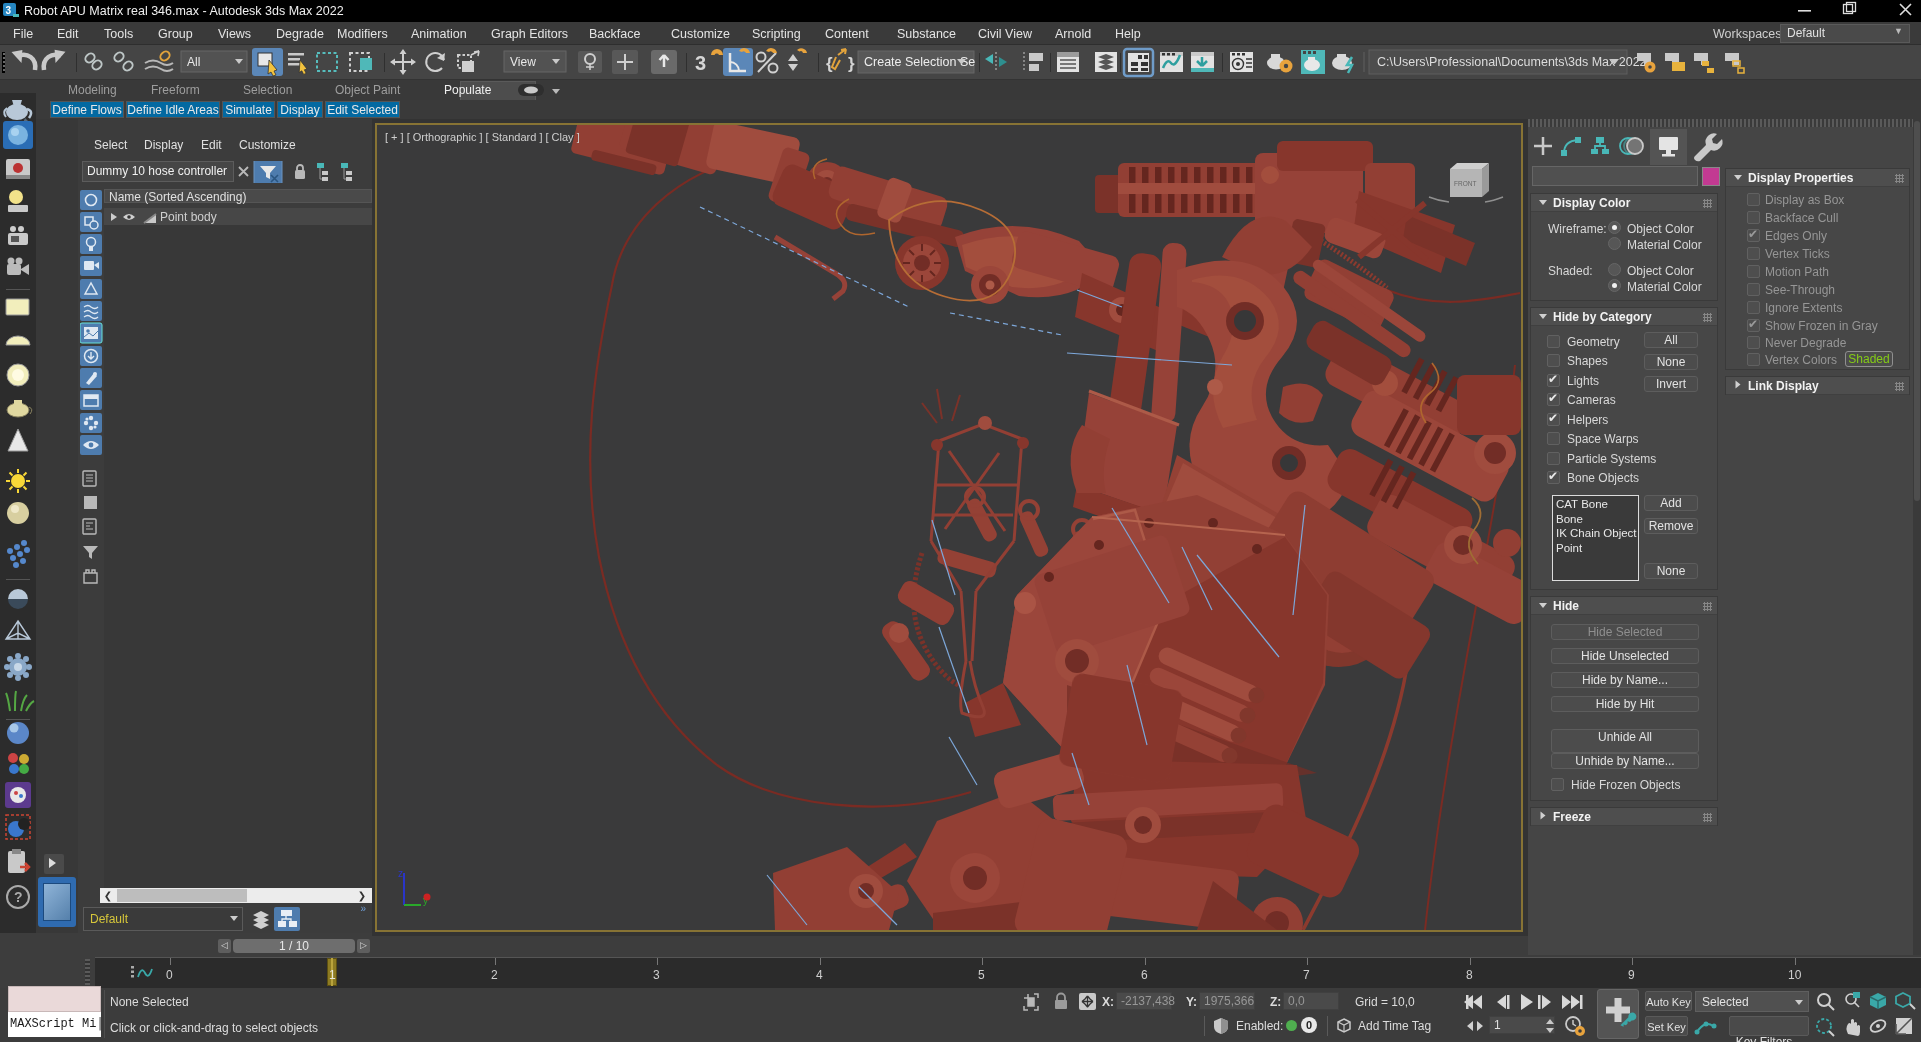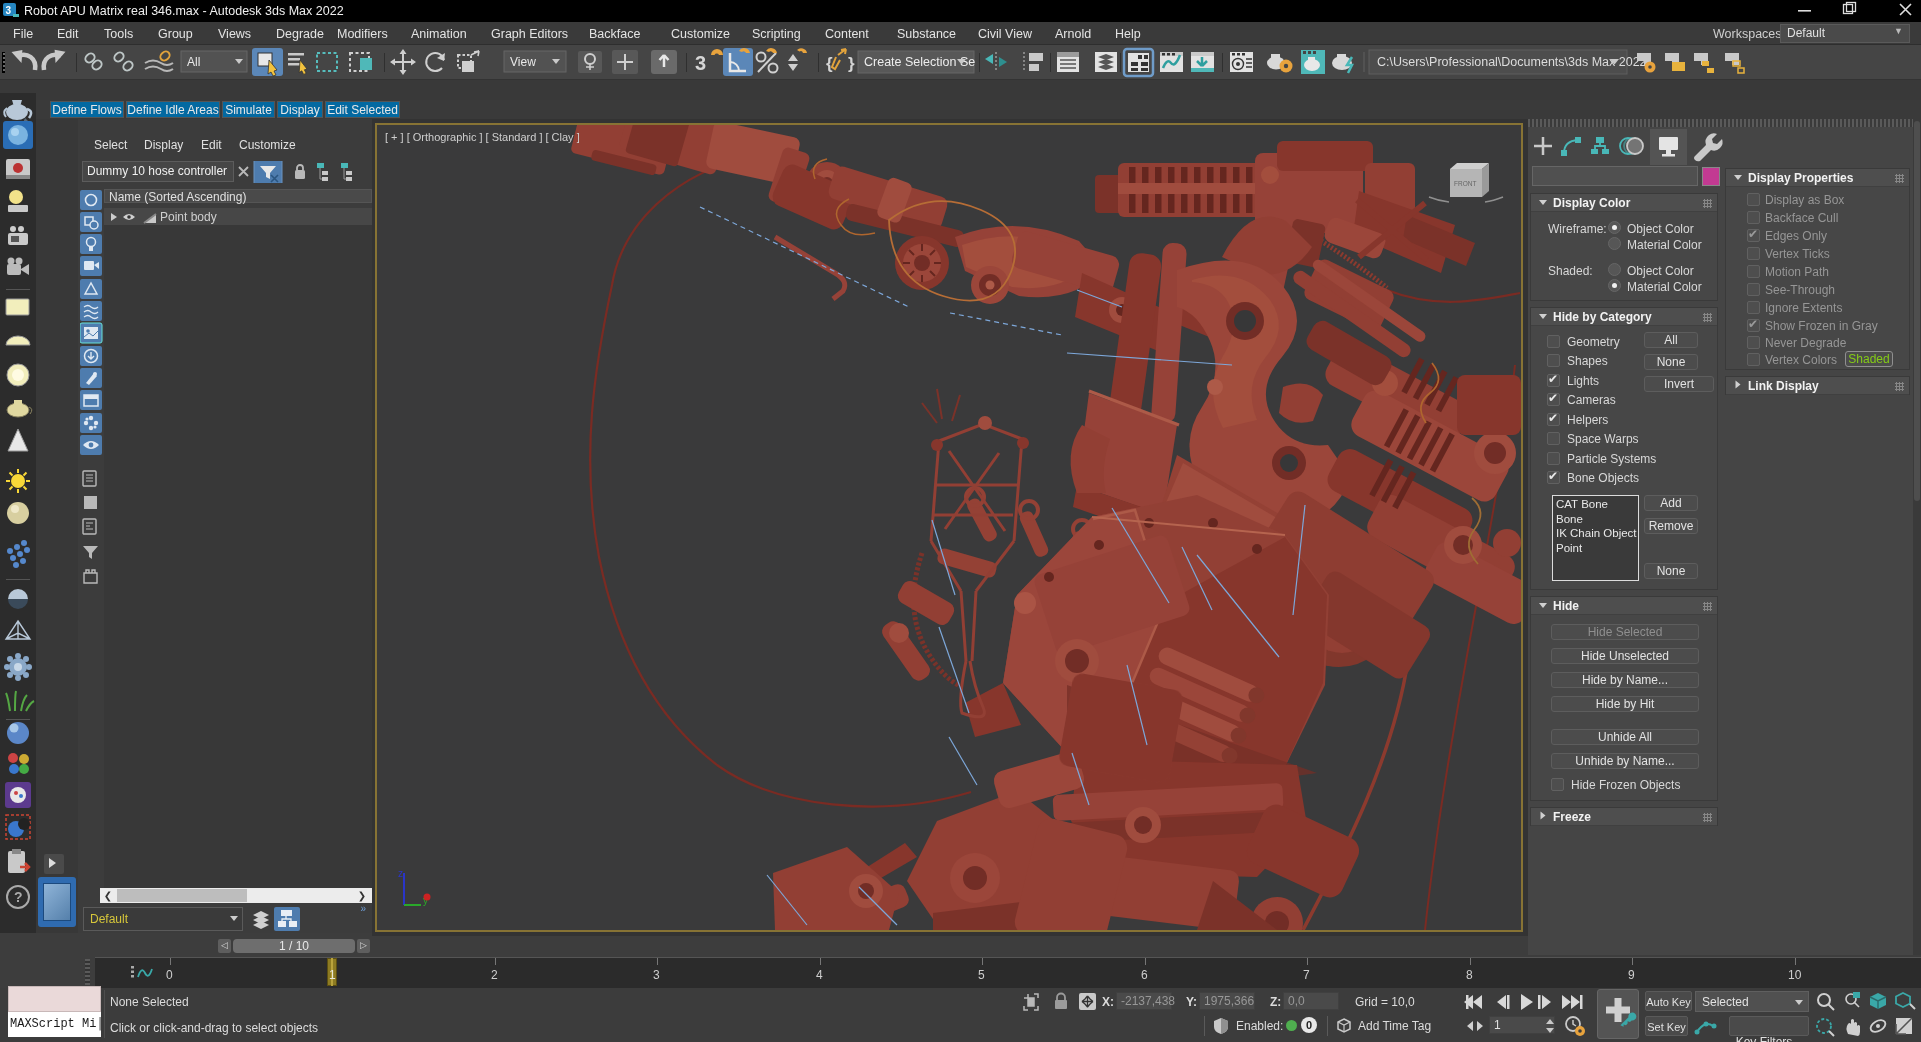--- a/index.html
+++ b/index.html
@@ -283,20 +283,33 @@
         <rect x="1702" y="16" width="7" height="5" fill="#e8b33d"></rect>
         <rect x="1707" y="23" width="7" height="5" fill="#e8b33d"></rect>
  <path d="M1725 8 h14 v12 h-7 v-4 h-7 z"></path>
         <rect x="1733" y="16" width="7" height="5" fill="none" stroke="#e8b33d" stroke-width="1.5"></rect>
         <rect x="1738" y="23" width="6" height="5" fill="none" stroke="#e8b33d" stroke-width="1.5"></rect>
 </g>
 </svg>
 </div>
 
 <div id="ribbon">
+  <div class="tabs">
+    <div class="tabbg"></div>
+    <span class="tab" style="left:32px">Modeling</span>
+    <span class="tab" style="left:115px">Freeform</span>
+    <span class="tab" style="left:207px">Selection</span>
+    <span class="tab" style="left:299px">Object Paint</span>
+    <span class="tab active" style="left:408px">Populate</span>
+    <svg class="abs" style="left:482px;top:4px" width="46" height="13">
+        <rect x="0" y="0" width="26" height="12" rx="6" fill="#2e2e2e"></rect>
+        <ellipse cx="13" cy="6" rx="7" ry="3.5" fill="#c9c9c9"></ellipse>
+        <path d="M34 5 l8 0 l-4 5 z" fill="#b9b9b9"></path>
+      </svg>
+  </div>
   <div class="row2">
     <div class="rbtn" style="left:14px;width:74px">Define Flows</div>
     <div class="rbtn" style="left:90px;width:94px">Define Idle Areas</div>
     <div class="rbtn" style="left:186px;width:53px">Simulate</div>
     <div class="rbtn" style="left:241px;width:46px">Display</div>
     <div class="rbtn" style="left:289px;width:75px">Edit Selected</div>
   </div>
 </div>
 
 <div id="leftbar">
@@ -868,34 +881,34 @@
     <span class="chk c" style="left:16px;top:105px"></span>
       <span class="lbl" style="left:36px;top:105px">Helpers</span>
     <span class="chk" style="left:16px;top:124px"></span>
       <span class="lbl" style="left:36px;top:124px">Space Warps</span>
     <span class="chk" style="left:16px;top:144px"></span>
       <span class="lbl" style="left:36px;top:144px">Particle Systems</span>
     <span class="chk c" style="left:16px;top:163px"></span>
       <span class="lbl" style="left:36px;top:163px">Bone Objects</span>
     <div class="cbtn" style="left:113px;top:24px;width:54px;height:16px">All</div>
     <div class="cbtn" style="left:113px;top:46px;width:54px;height:16px">None</div>
-    <div class="cbtn" style="left:113px;top:68px;width:70px;height:16px">Invert</div>
+    <div class="cbtn" style="left:113px;top:68px;width:54px;height:16px">Invert</div>
     <div class="abs" style="left:21px;top:187px;width:87px;height:86px;background:#3a3a3a;border:1px solid #dcdcdc;color:#e8e8e8;font-size:11.5px;line-height:14.5px;padding:1px 3px;white-space:nowrap;overflow:hidden">CAT Bone<br>Bone<br>IK Chain Object<br>Point</div>
     <div class="cbtn" style="left:113px;top:187px;width:54px;height:16px">Add</div>
     <div class="cbtn" style="left:113px;top:210px;width:54px;height:16px">Remove</div>
     <div class="cbtn" style="left:113px;top:255px;width:54px;height:16px">None</div>
   </div>
 
   <div class="roll" style="left:2px;top:477px;width:188px;height:205px">
     <div class="rhdr"><span class="tri"></span>Hide<span class="grip"></span></div>
     <div class="cbtn" style="left:20px;top:27px;width:148px;height:16px;color:#8f8f8f">Hide Selected</div>
     <div class="cbtn" style="left:20px;top:51px;width:148px;height:16px">Hide Unselected</div>
     <div class="cbtn" style="left:20px;top:75px;width:148px;height:16px">Hide by Name...</div>
     <div class="cbtn" style="left:20px;top:99px;width:148px;height:16px">Hide by Hit</div>
-    <div class="cbtn" style="left:20px;top:132px;width:148px;height:16px">Unhide All</div>
+    <div class="cbtn" style="left:20px;top:132px;width:148px;height:24px">Unhide All</div>
     <div class="cbtn" style="left:20px;top:156px;width:148px;height:16px">Unhide by Name...</div>
     <span class="chk" style="left:20px;top:181px"></span>
       <span class="lbl" style="left:40px;top:181px">Hide Frozen Objects</span>
   </div>
 
   <div class="roll" style="left:2px;top:688px;width:188px;height:19px">
     <div class="rhdr"><span class="tri" style="transform:rotate(-90deg);top:5px"></span>Freeze<span class="grip"></span></div>
   </div>
 
   <div class="roll" style="left:197px;top:49px;width:185px;height:202px">

